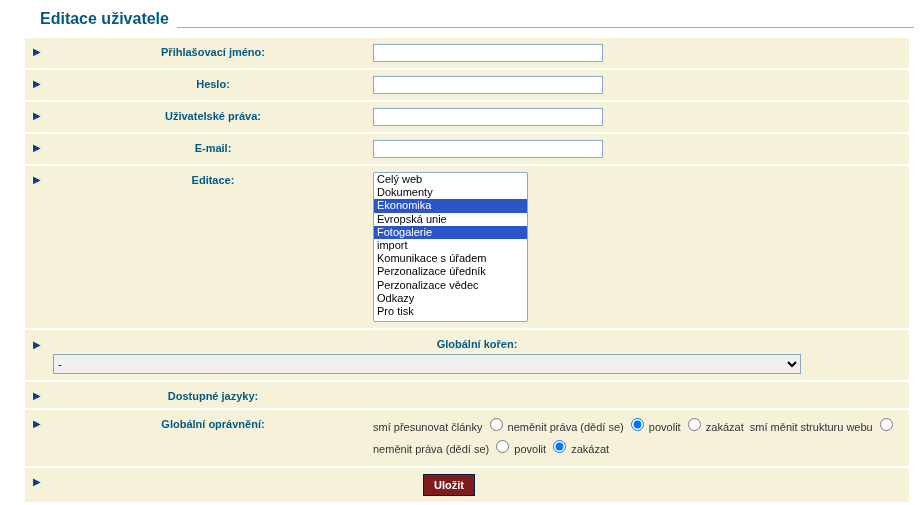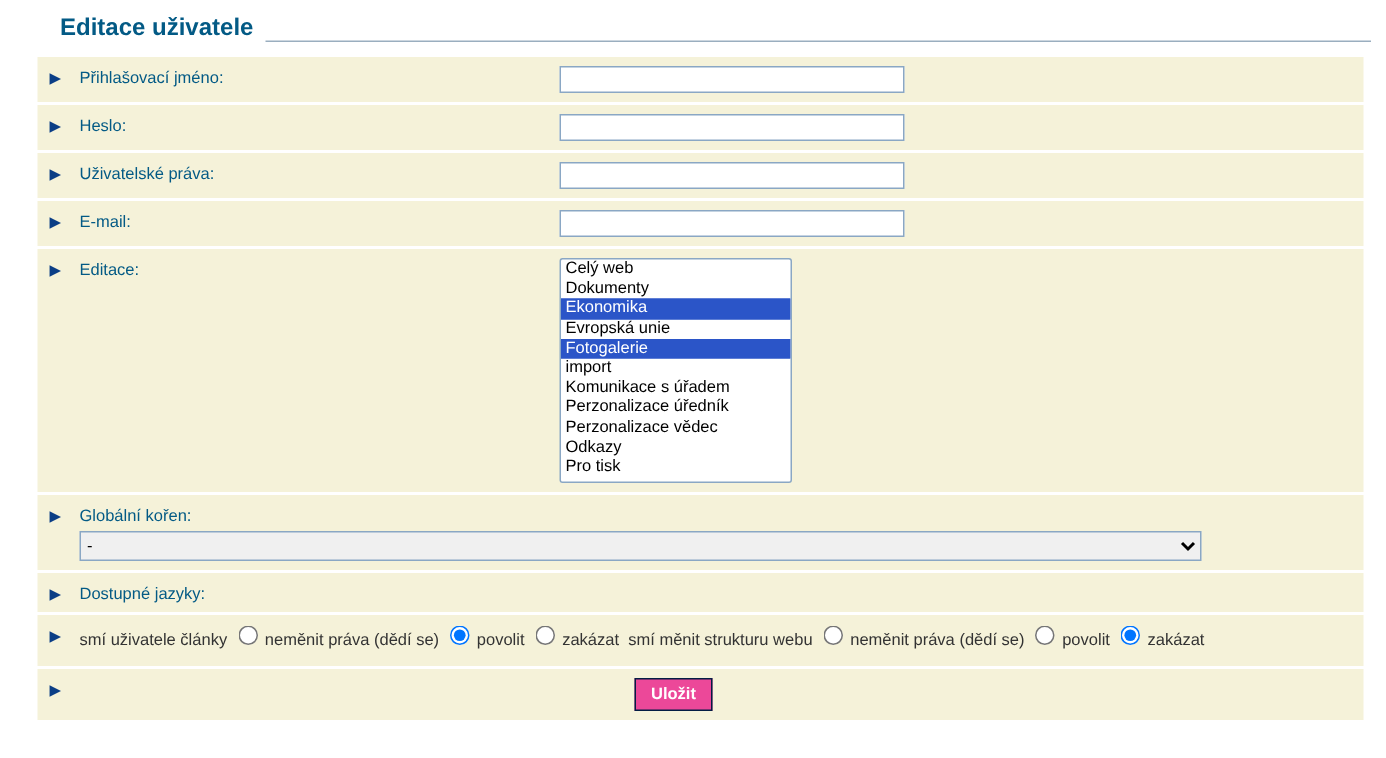--- a/index.html
+++ b/index.html
@@ -47,21 +47,22 @@
     width: 20px;
     flex: 0 0 20px;
     color: #0b3e86;
     font-size: 10px;
     padding-top: 2px;
   }
   .label-col {
     flex: 0 0 320px;
     padding-top: 2px;
     color: #035a85;
-    font-weight: normal;
+    font-weight: bold;
+    text-align: center;
   }
   .ctrl-col {
     flex: 1;
     color: #333;
   }
   .txt-input {
     width: 230px;
     border: 1px solid #8aa7c4;
     height: 18px;
     font-size: 11px;
@@ -149,21 +150,21 @@
     line-height: 22px;
   }
   .perm-line input[type=radio] { margin: 0 2px 0 4px; }
   .submit-sec {
     background: #f5f2d9;
     padding: 6px 8px;
     display: flex;
   }
   .submit-btn {
     margin-left: 370px;
-    background: #ec4899;
+    background: #7f1d1d;
     color: #fff;
     border: 1px solid #031d44;
     font-weight: bold;
     font-size: 11px;
     padding: 4px 10px;
     cursor: pointer;
   }
 </style>
 </head>
 <body>
@@ -239,23 +240,24 @@
     </div>
   </div>
 
   <div class="section">
     <div class="arrow">▶</div>
     <div class="label-col">Dostupné jazyky:</div>
   </div>
 
   <div class="section">
     <div class="arrow">▶</div>
+    <div class="label-col">Globální oprávnění:</div>
     <div class="ctrl-col">
       <div class="perm-line">
-        <span>smí uživatele články</span>
+        <span>smí přesunovat články</span>
         <input type="radio" name="perm-move" id="pm-inh" style="">
         <span>neměnit práva (dědí se)</span>
         <input type="radio" name="perm-move" id="pm-allow" checked="" style="">
         <span>povolit</span>
         <input type="radio" name="perm-move" id="pm-deny" style="">
         <span>zakázat</span>
         &nbsp;<span>smí měnit strukturu webu</span>
         <input type="radio" name="perm-struct" id="ps-inh" style="">
         <span>neměnit práva (dědí se)</span>
         <input type="radio" name="perm-struct" id="ps-allow" style="">

